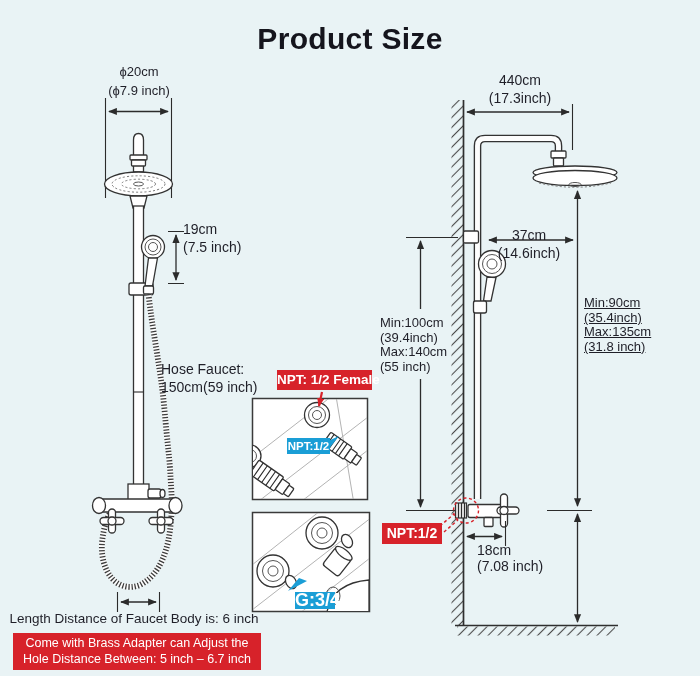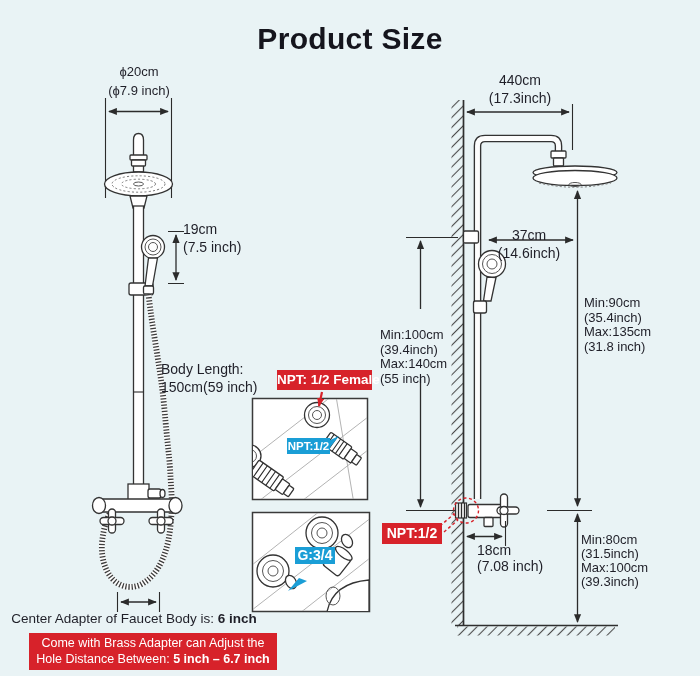--- a/index.html
+++ b/index.html
@@ -11,40 +11,40 @@
     padding-left:20px;
   }
   .title{position:absolute;top:22px;left:0;width:700px;text-align:center;
     font-size:30px;font-weight:800;color:#15151d;letter-spacing:.3px;}
   .lbl{position:absolute;font-size:13.5px;line-height:16px;color:#1f1f28;white-space:nowrap;}
   .center{text-align:center;}
   .tag{position:absolute;color:#fff;text-align:center;font-weight:bold;white-space:nowrap;}
   .tag.red{background:var(--red,#d7222a);}
   .tag.blue{background:var(--blue,#1a9ed6);}
   .note-red{position:absolute;background:var(--red,#d7222a);color:#fff;text-align:center;
-    font-size:12.5px;line-height:15.5px;padding:3px 1px;margin-left:16px;}
+    font-size:12.5px;line-height:15.5px;padding:3px 1px;}
   svg{position:absolute;left:0;top:0;}
   .art{fill:#fff;stroke:#333;stroke-width:1.3;}
   .art2f{fill:none;stroke:#555;stroke-width:1;}
   .art3{fill:#e4e4e4;stroke:#333;stroke-width:1.2;}
   .texture{fill:none;stroke:#777;stroke-width:1;stroke-dasharray:2 2.2;}
   .thin{stroke:#2b2b2b;stroke-width:1.1;fill:none;}
   .dim{stroke:#2b2b2b;stroke-width:1.3;fill:none;}
   .wall{stroke:#2f2f2f;stroke-width:1.7;fill:none;}
   .box{fill:#fff;stroke:#3a3a3a;stroke-width:1.5;}
   .gridline{stroke:#aaa;stroke-width:.9;fill:none;}
   .hose-bg{fill:none;stroke:#fdfdfd;stroke-width:5.6;}
   .hose{fill:none;stroke:#3d3d3d;stroke-width:5.8;stroke-dasharray:1.3 1.8;}
   .pipe-outer{fill:none;stroke:#333;stroke-width:7.6;}
   .pipe-inner{fill:none;stroke:#fdfdfd;stroke-width:4.9;}
   .red-line{stroke:var(--red,#d7222a);stroke-width:2.2;fill:none;}
   .red-dash{fill:none;stroke:var(--red,#d7222a);stroke-width:1.4;stroke-dasharray:3 2.6;}
   .red-fill{fill:var(--red,#d7222a);}
   .blue-fill{fill:var(--blue,#1a9ed6);}
-  b{font-weight:bold;}
+  b{font-weight:normal;}
 </style>
 </head>
 <body>
 
 <div id="stage">
 
   <svg width="700" height="700" viewBox="0 0 700 700">
     <defs>
       <marker id="arr" viewBox="0 0 8 7" refX="7" refY="3.5" markerWidth="9" markerHeight="8" orient="auto-start-reverse" markerUnits="userSpaceOnUse">
         <path d="M0,0.3 L7.8,3.5 L0,6.7 Z" fill="#2b2b2b"></path>
@@ -226,67 +226,61 @@
     <div>ϕ20cm</div>
     <div>(ϕ7.9 inch)</div>
   </div>
 
   <div class="lbl" style="left:183px;top:220px;font-size:14px;line-height:18px;">
     <div>19cm</div>
     <div>(7.5 inch)</div>
   </div>
 
   <div class="lbl" style="left:161px;top:360px;font-size:14px;line-height:18px;">
-    <div>Body Length:</div>
+    <div>Hose Faucet:</div>
     <div>150cm(59 inch)</div>
   </div>
 
   <div class="lbl center" style="left:6px;top:611px;width:256px;">
-    <span>Center Adapter of Faucet Body is: </span><b>6 inch</b>
+    <span>Length Distance of Faucet Body is: </span><b>6 inch</b>
   </div>
 
   <div class="note-red" style="left:13px;top:633px;width:246px;">
     <div>Come with Brass Adapter can Adjust the</div>
     <div><span>Hole Distance Between: </span><b>5 inch – 6.7 inch</b></div>
   </div>
 
   <div class="tag red" style="left:277px;top:370px;width:95px;height:20px;line-height:20px;font-size:13.5px;text-align:right;">NPT: 1/2 Female</div>
   <div class="tag blue" style="left:287px;top:438px;width:43px;height:16px;line-height:16px;font-size:11.5px;">NPT:1/2</div>
-  <div class="tag blue" style="left:295px;top:547px;width:40px;height:17px;line-height:17px;font-size:14px;">G:3/4</div>
+  <div class="tag blue" style="left:295px;top:592px;width:40px;height:17px;line-height:17px;font-size:18px;">G:3/4</div>
   <div class="tag red" style="left:382px;top:523px;width:60px;height:21px;line-height:21px;font-size:14px;">NPT:1/2</div>
 
   <div class="lbl center" style="left:466px;top:71px;width:108px;font-size:14px;line-height:18px;">
     <div>440cm</div>
     <div>(17.3inch)</div>
   </div>
 
   <div class="lbl center" style="left:477px;top:203px;width:104px;font-size:14px;line-height:18px;margin-top:23px;">
     <div>37cm</div>
     <div>(14.6inch)</div>
   </div>
 
-  <div class="lbl" style="left:380px;top:316px;font-size:13px;line-height:14.5px;margin-top:12px;">
+  <div class="lbl" style="left:380px;top:316px;font-size:13px;line-height:14.5px;">
     <div>Min:100cm</div>
     <div>(39.4inch)</div>
     <div>Max:140cm</div>
     <div>(55 inch)</div>
   </div>
 
-  <div class="lbl" style="left:584px;top:296px;font-size:13px;line-height:14.5px;">
+  <div class="lbl" style="left:584px;top:296px;font-size:13px;line-height:14.5px;text-decoration:underline;">
     <div>Min:90cm</div>
     <div>(35.4inch)</div>
     <div>Max:135cm</div>
     <div>(31.8 inch)</div>
   </div>
 
   <div class="lbl" style="left:477px;top:543px;font-size:14px;line-height:15.5px;">
     <div>18cm</div>
     <div>(7.08 inch)</div>
   </div>
 
-  <div class="lbl" style="left:581px;top:533px;font-size:13px;line-height:14px;">
-    <div>Min:80cm</div>
-    <div>(31.5inch)</div>
-    <div>Max:100cm</div>
-    <div>(39.3inch)</div>
-  </div>
 
 </div>
 
 </body></html>

